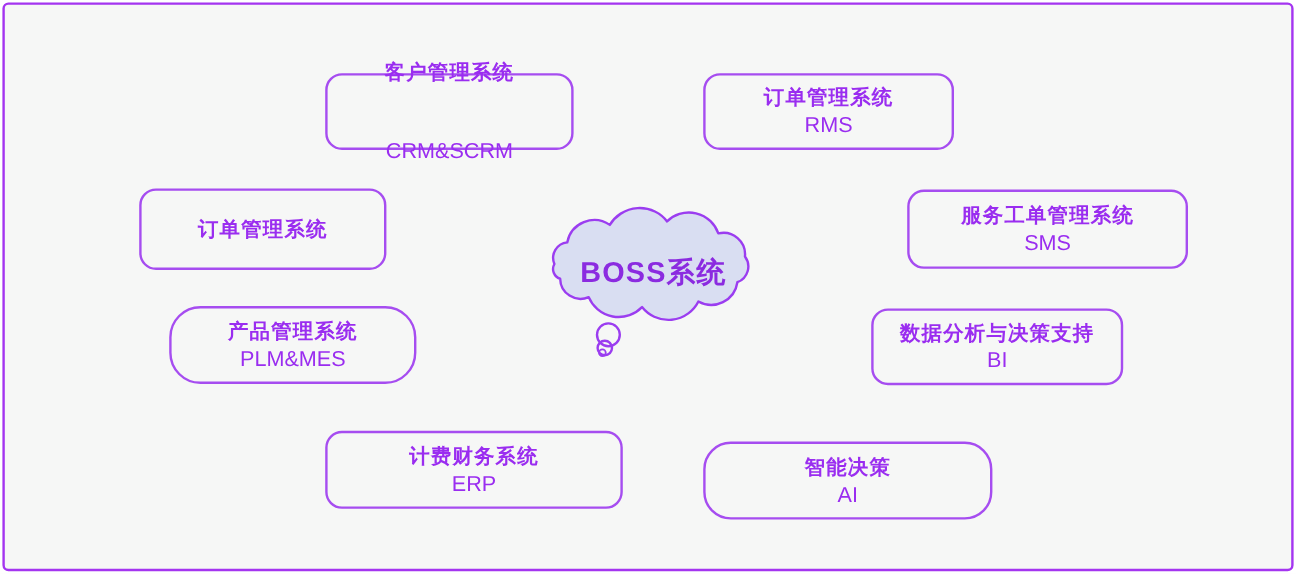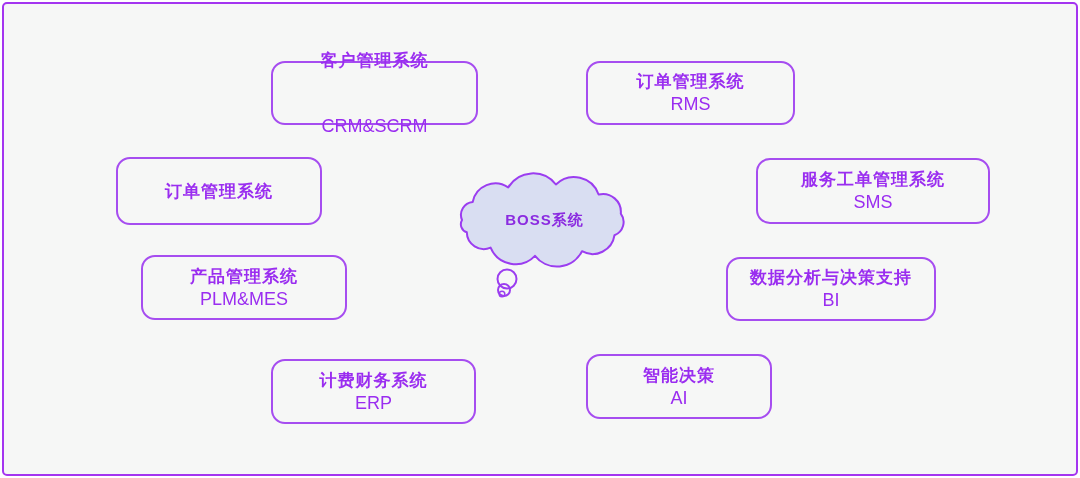--- a/index.html
+++ b/index.html
@@ -41,36 +41,36 @@
     font-size: 18px;
     font-weight: 400;
     line-height: 23px;
     white-space: nowrap;
   }
   
   .n-crm { left: 267px; top: 57px;  width: 207px; height: 64px; gap: 43px; }
   .n-rms { left: 582px; top: 57px;  width: 209px; height: 64px; }
   .n-oms { left: 112px; top: 153px; width: 206px; height: 68px; justify-content: center; }
   .n-sms { left: 752px; top: 154px; width: 234px; height: 66px; }
-  .n-plm { left: 137px; top: 251px; width: 206px; height: 65px; }
+  .n-plm { left: 137px; top: 251px; width: 206px; height: 65px; border-radius: 26px; }
   .n-bi  { left: 722px; top: 253px; width: 210px; height: 64px; }
-  .n-erp { left: 267px; top: 355px; width: 205px; height: 65px; align-items: center; }
-  .n-ai  { left: 582px; top: 350px; width: 186px; height: 65px; }
+  .n-erp { left: 267px; top: 355px; width: 248px; height: 65px; align-items: center; }
+  .n-ai  { left: 582px; top: 364px; width: 241px; height: 65px; border-radius: 23px; }
 
   .cloud-wrap {
     position: absolute;
     left: 438px; top: 166px;
     width: 205px; height: 135px;
   }
   .cloud-label {
     position: absolute;
     left: 438px; top: 207px;
     width: 205px;
     text-align: center;
-    font-size: 15px;
+    font-size: 24px;
     font-weight: bold;
     letter-spacing: 1px;
     color: #8b2be0;
   }
 </style>
 </head>
 <body>
 
 <div class="frame">
 

